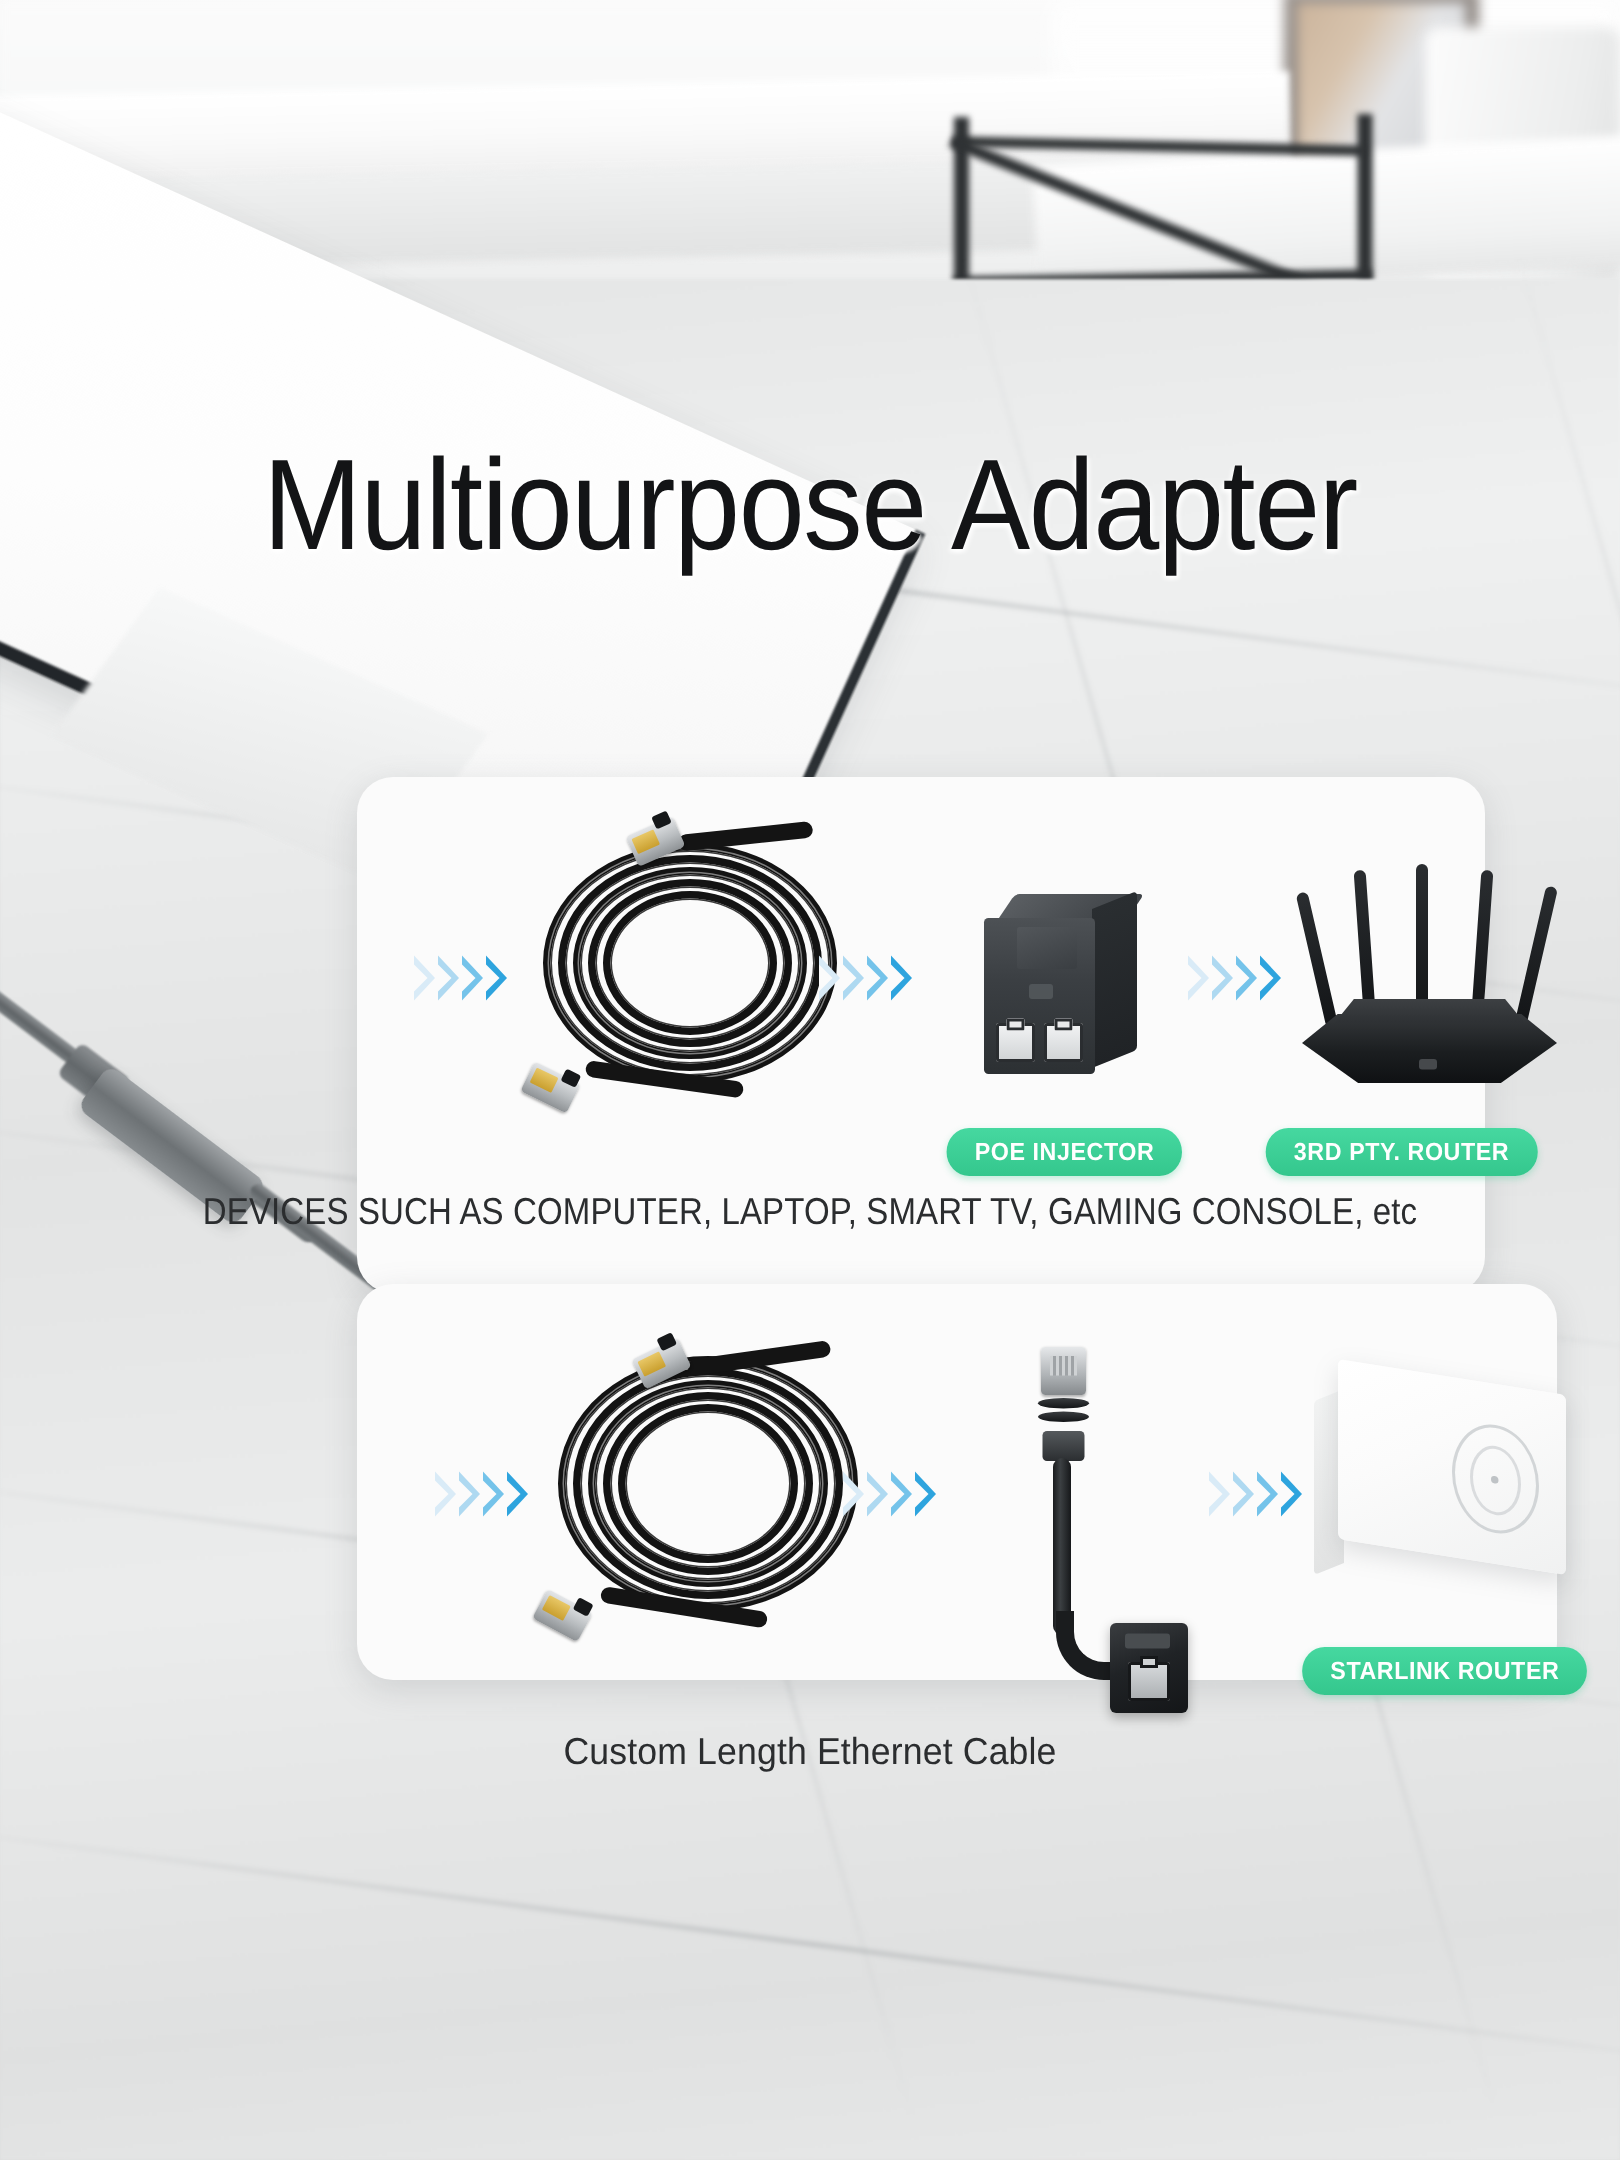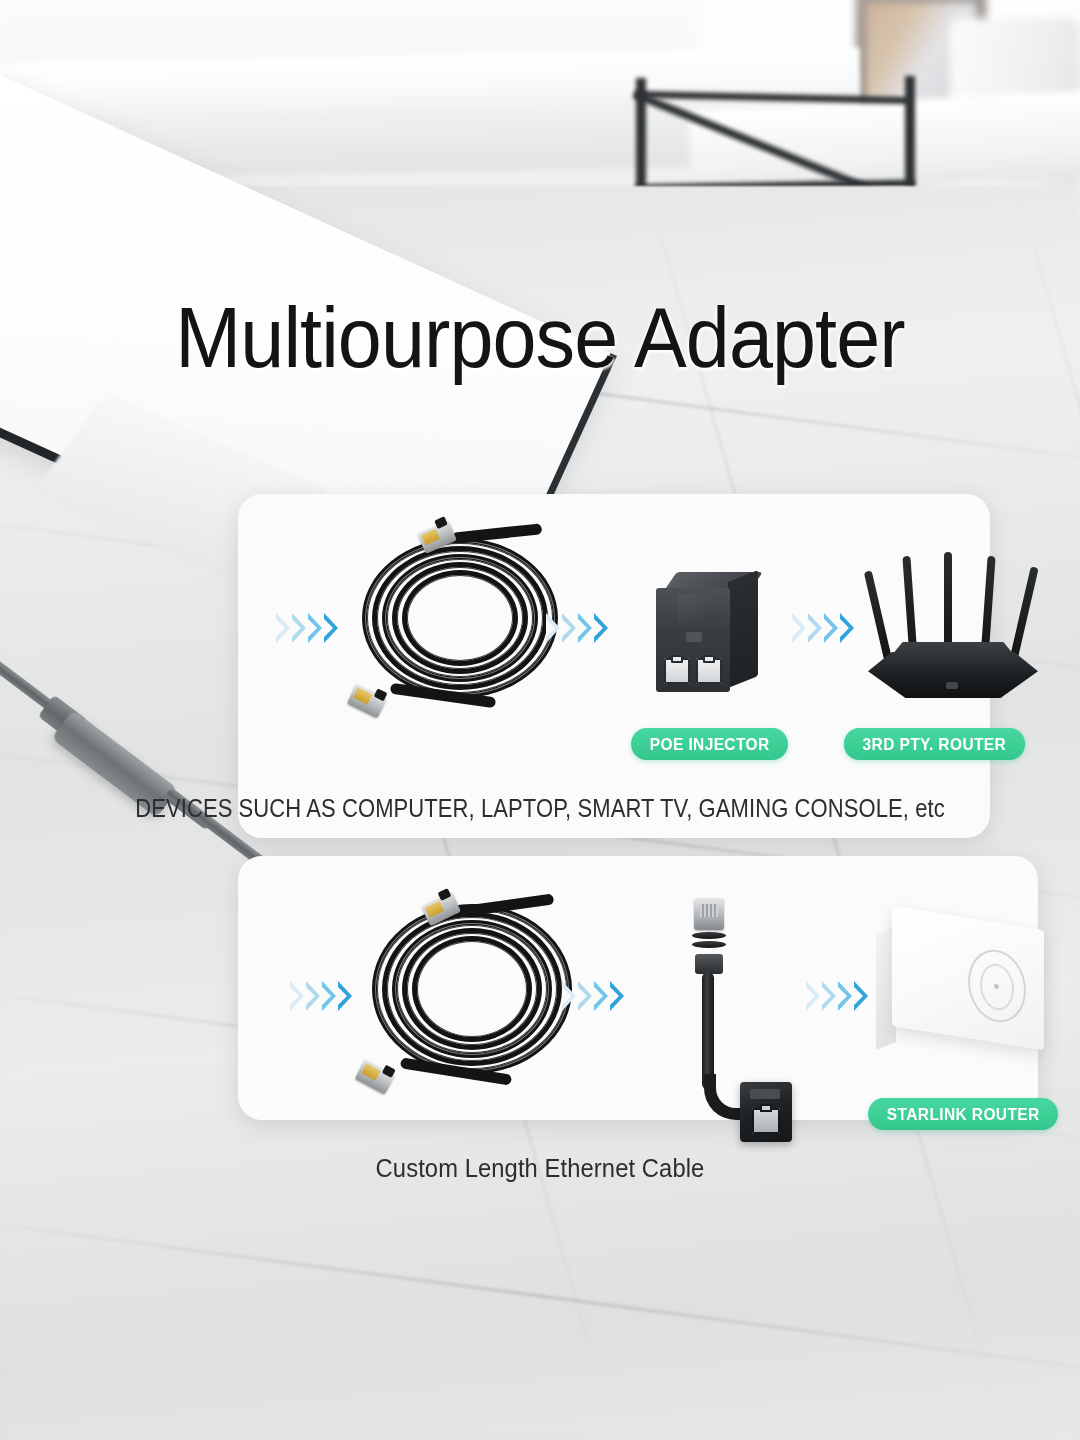--- a/index.html
+++ b/index.html
@@ -177,21 +177,21 @@
     transform:scaleX(.92);
   }
 
   
   .card{
     position:absolute;
     background:#fbfbfb;
     border-radius:24px;
     box-shadow:0 6px 22px rgba(110,114,118,.20);
   }
-  #card-1{ left:238px; top:494px; width:752px; height:344px; }
+  #card-1{ left:238px; top:518px; width:752px; height:344px; }
   #card-2{ left:238px; top:856px; width:800px; height:264px; }
 
   
   .chevs{ position:absolute; display:flex; align-items:center; gap:2px; }
   .chev{
     width:0; height:0;
     border-top:15px solid transparent;
     border-bottom:15px solid transparent;
     border-left:14px solid currentColor;
     position:relative;

